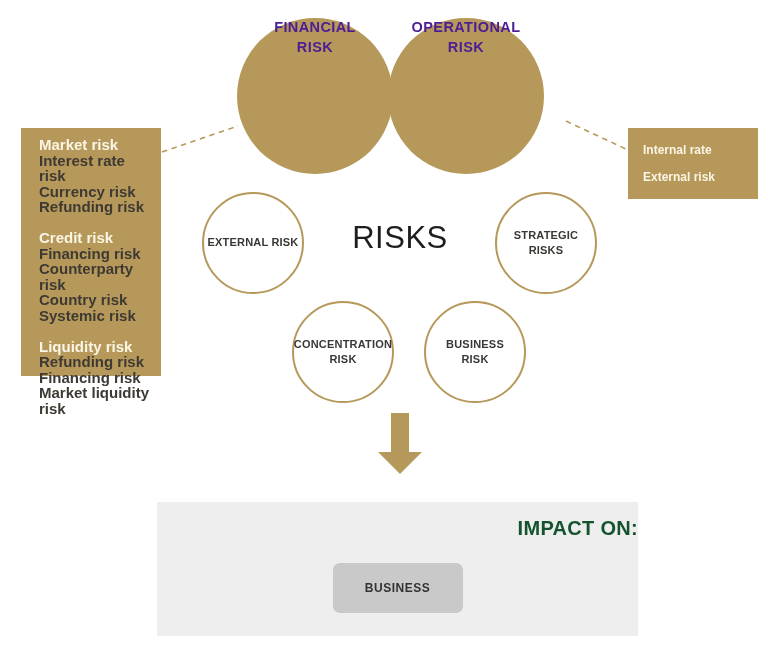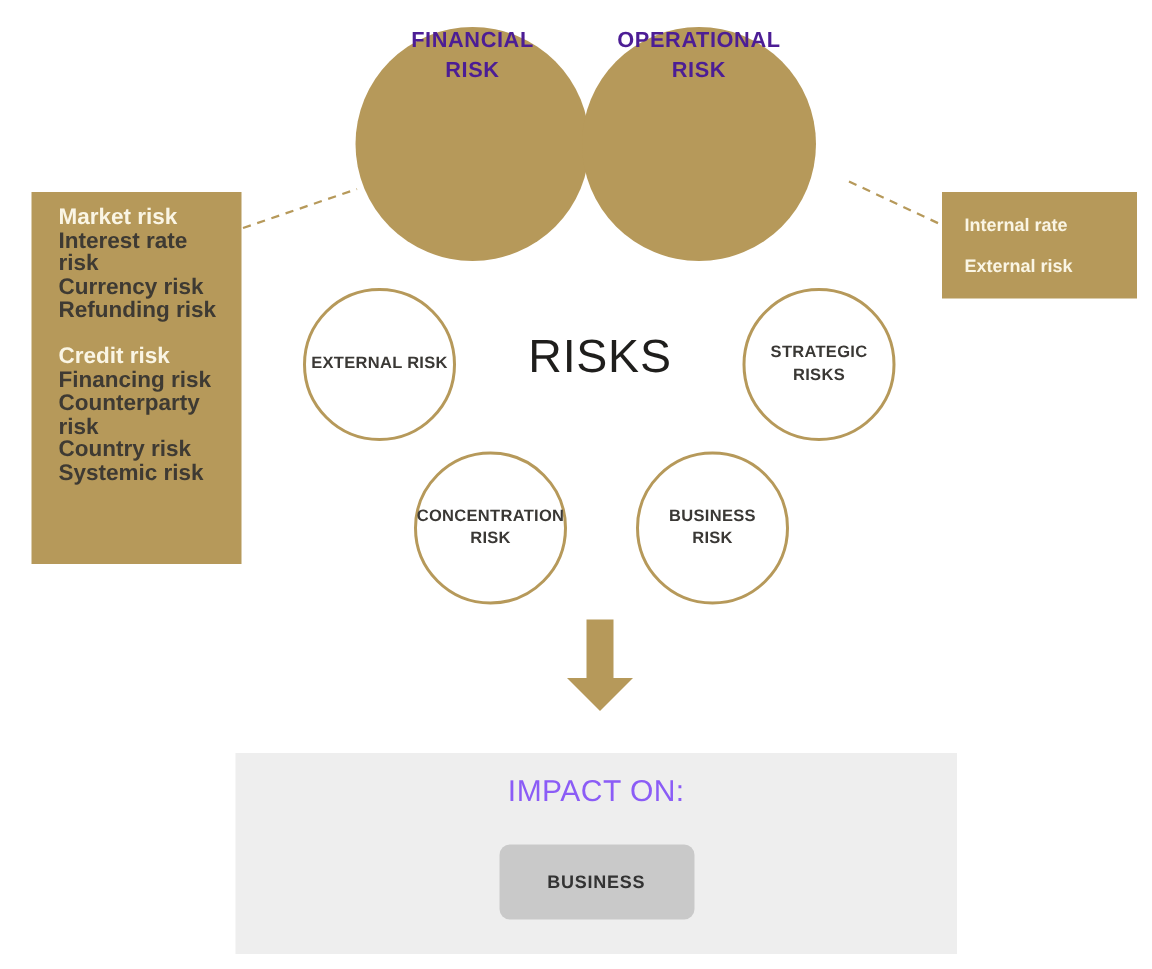--- a/index.html
+++ b/index.html
@@ -27,37 +27,37 @@
   
   .ring-circle{
     position:absolute;width:102px;height:102px;border-radius:50%;
     border:2px solid #b6995a;background:#ffffff;box-sizing:border-box;
     display:flex;align-items:center;justify-content:center;text-align:center;
     color:#3a3835;font-size:11px;font-weight:600;letter-spacing:.2px;
     line-height:1.4;white-space:pre-line;
   }
   #circle-external{left:202px;top:192px;}
   #circle-strategic{left:495px;top:192px;}
-  #circle-concentration{left:276px;top:301px;}
+  #circle-concentration{left:292px;top:301px;}
   #circle-business{left:424px;top:301px;}
   
   #risks-title{
     position:absolute;left:330px;top:220px;width:140px;text-align:center;
     font-size:31px;font-weight:500;color:#1f1e1c;letter-spacing:.5px;
   }
   
   #overlay-svg{position:absolute;left:0;top:0;pointer-events:none;}
   
   #impact-panel{
     position:absolute;left:157px;top:502px;width:481px;height:134px;
     background:#eeeeee;box-sizing:border-box;
   }
   #impact-title{
-    margin-top:15px;text-align:center;font-size:20px;font-weight:400;
-    color:#8b5cf6;letter-spacing:.3px;
+    margin-top:15px;text-align:right;font-size:20px;font-weight:700;
+    color:#14532d;letter-spacing:.3px;
   }
   #impact-buttons{
     position:absolute;left:0;top:61px;width:100%;
     display:flex;justify-content:center;gap:11px;
   }
   .impact-button{
     width:130px;height:50px;border-radius:7px;background:#c9c9c9;
     display:flex;align-items:center;justify-content:center;
     font-size:12px;font-weight:600;color:#333333;letter-spacing:.5px;
   }
@@ -89,20 +89,26 @@
       <div class="group-item">Currency risk</div>
       <div class="group-item">Refunding risk</div>
     </div>
     <div class="group">
       <div class="group-header">Credit risk</div>
       <div class="group-item">Financing risk</div>
       <div class="group-item">Counterparty risk</div>
       <div class="group-item">Country risk</div>
       <div class="group-item">Systemic risk</div>
     </div>
+    <div class="group">
+      <div class="group-header">Liquidity risk</div>
+      <div class="group-item">Refunding risk</div>
+      <div class="group-item">Financing risk</div>
+      <div class="group-item">Market liquidity risk</div>
+    </div>
   </div>
 
   <div class="side-box" id="right-box">
     <div class="right-item">Internal rate</div>
     <div class="right-item">External risk</div>
   </div>
 
   <div class="ring-circle" id="circle-external">
     <span>EXTERNAL RISK</span>
   </div>

